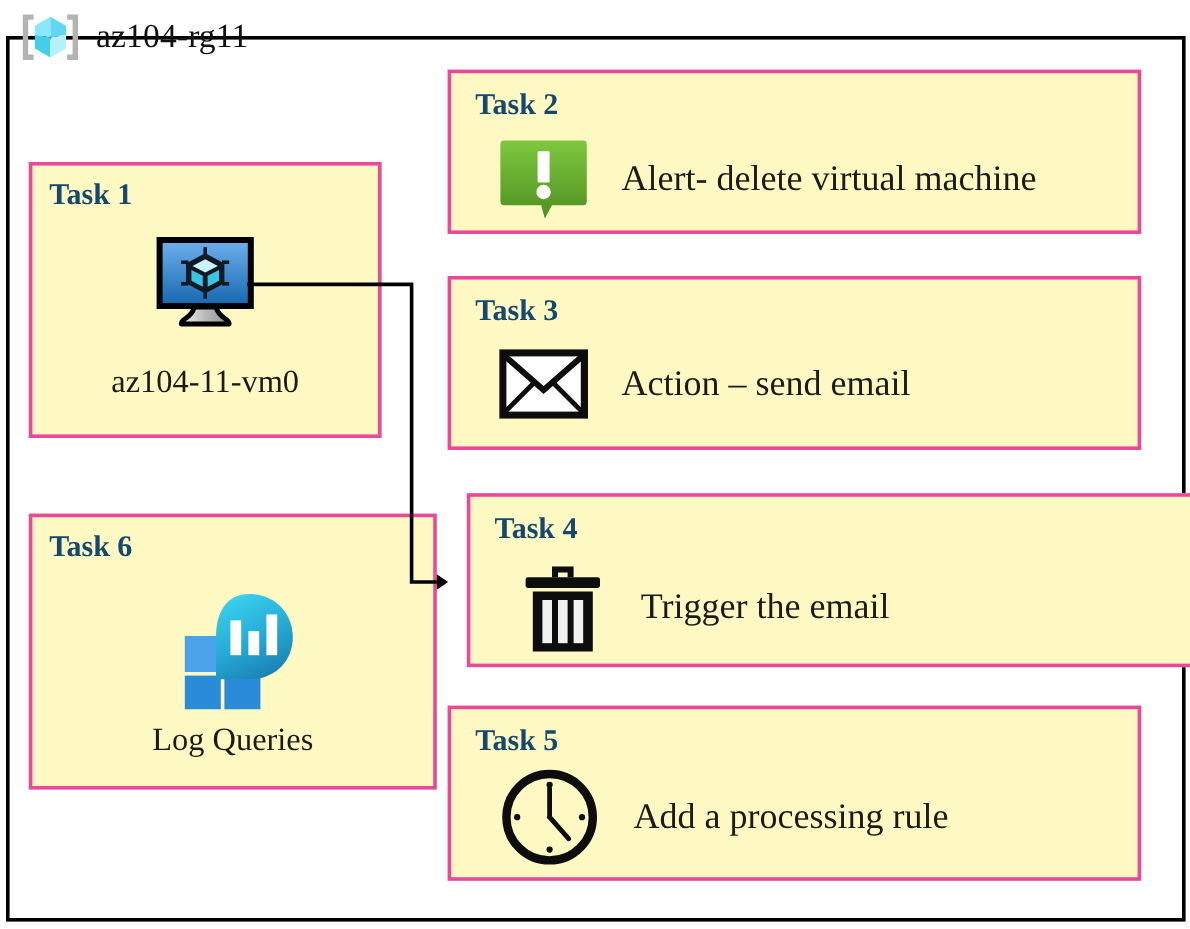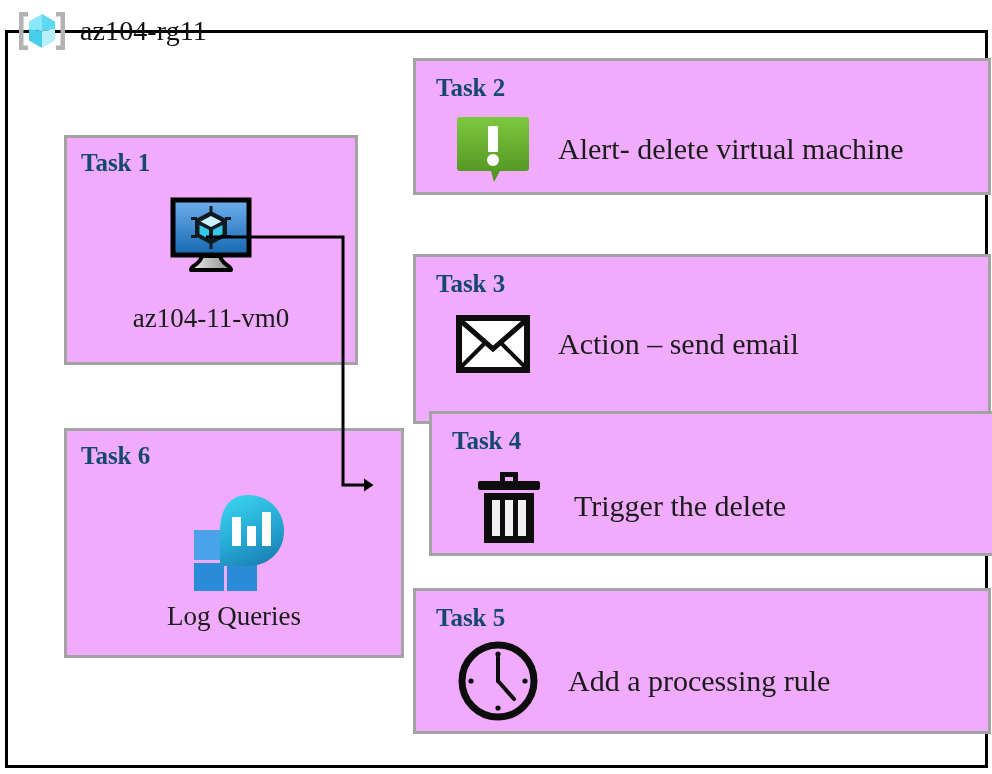--- a/index.html
+++ b/index.html
@@ -63,23 +63,22 @@
     line-height: 1;
     color: #111111;
     white-space: nowrap;
     letter-spacing: .1px;
   }
 
   
   .task {
     position: absolute;
     box-sizing: border-box;
-    background: #f0abfc;
-    border: 3px solid #a3a3a3;
-    margin-left: 40px;
+    background: #fef9c3;
+    border: 3px solid #ec4899;
   }
   .task-label {
     position: absolute;
     font-size: 25px;
     font-weight: bold;
     color: #15486f;
     line-height: 1;
     white-space: nowrap;
   }
   
@@ -122,21 +121,21 @@
   #task1 .caption   { top: 167px; }
 
   #task6 { left: 24px;  top: 428px; width: 340px; height: 230px; }
   #task6 .icon-wrap { top: 56px; }
   #task6 .caption   { top: 172px; }
 
   
   #task2 { left: 373px; top: 58px;  width: 578px; height: 137px; }
   #task2 .row { top: 52px; }
 
-  #task3 { left: 373px; top: 254px; width: 578px; height: 170px; }
+  #task3 { left: 373px; top: 230px; width: 578px; height: 145px; }
   #task3 .row { top: 58px; }
 
   #task4 { left: 389px; top: 411px; width: 670px; height: 145px; }
   #task4 .row { top: 52px; }
 
   #task5 { left: 373px; top: 588px; width: 578px; height: 146px; }
   #task5 .row { top: 48px; }
 
   
   .connector {
@@ -276,21 +275,21 @@
         <path d="M28 6 h18 v9 h-5 v-4 h-8 v4 h-5 z" fill="#0d0d0d"></path>
 
         <rect x="6" y="15" width="62" height="9" rx="2" fill="#0d0d0d"></rect>
 
         <path d="M12 27 h50 v50 h-50 z" fill="#0d0d0d"></path>
 
         <rect x="20" y="34" width="8" height="36" fill="#f1f1f1"></rect>
         <rect x="33" y="34" width="8" height="36" fill="#f1f1f1"></rect>
         <rect x="46" y="34" width="8" height="36" fill="#f1f1f1"></rect>
       </svg>
-      <div class="row-text">Trigger the delete</div>
+      <div class="row-text">Trigger the email</div>
     </div>
   </div>
 
   <div class="task task-right" id="task5">
     <div class="task-label">Task 5</div>
     <div class="row">
       <svg width="84" height="84" viewBox="0 0 84 84">
         <circle cx="42" cy="42" r="36" fill="none" stroke="#0d0d0d" stroke-width="7"></circle>
 
         <circle cx="42" cy="15" r="2.6" fill="#0d0d0d"></circle>

